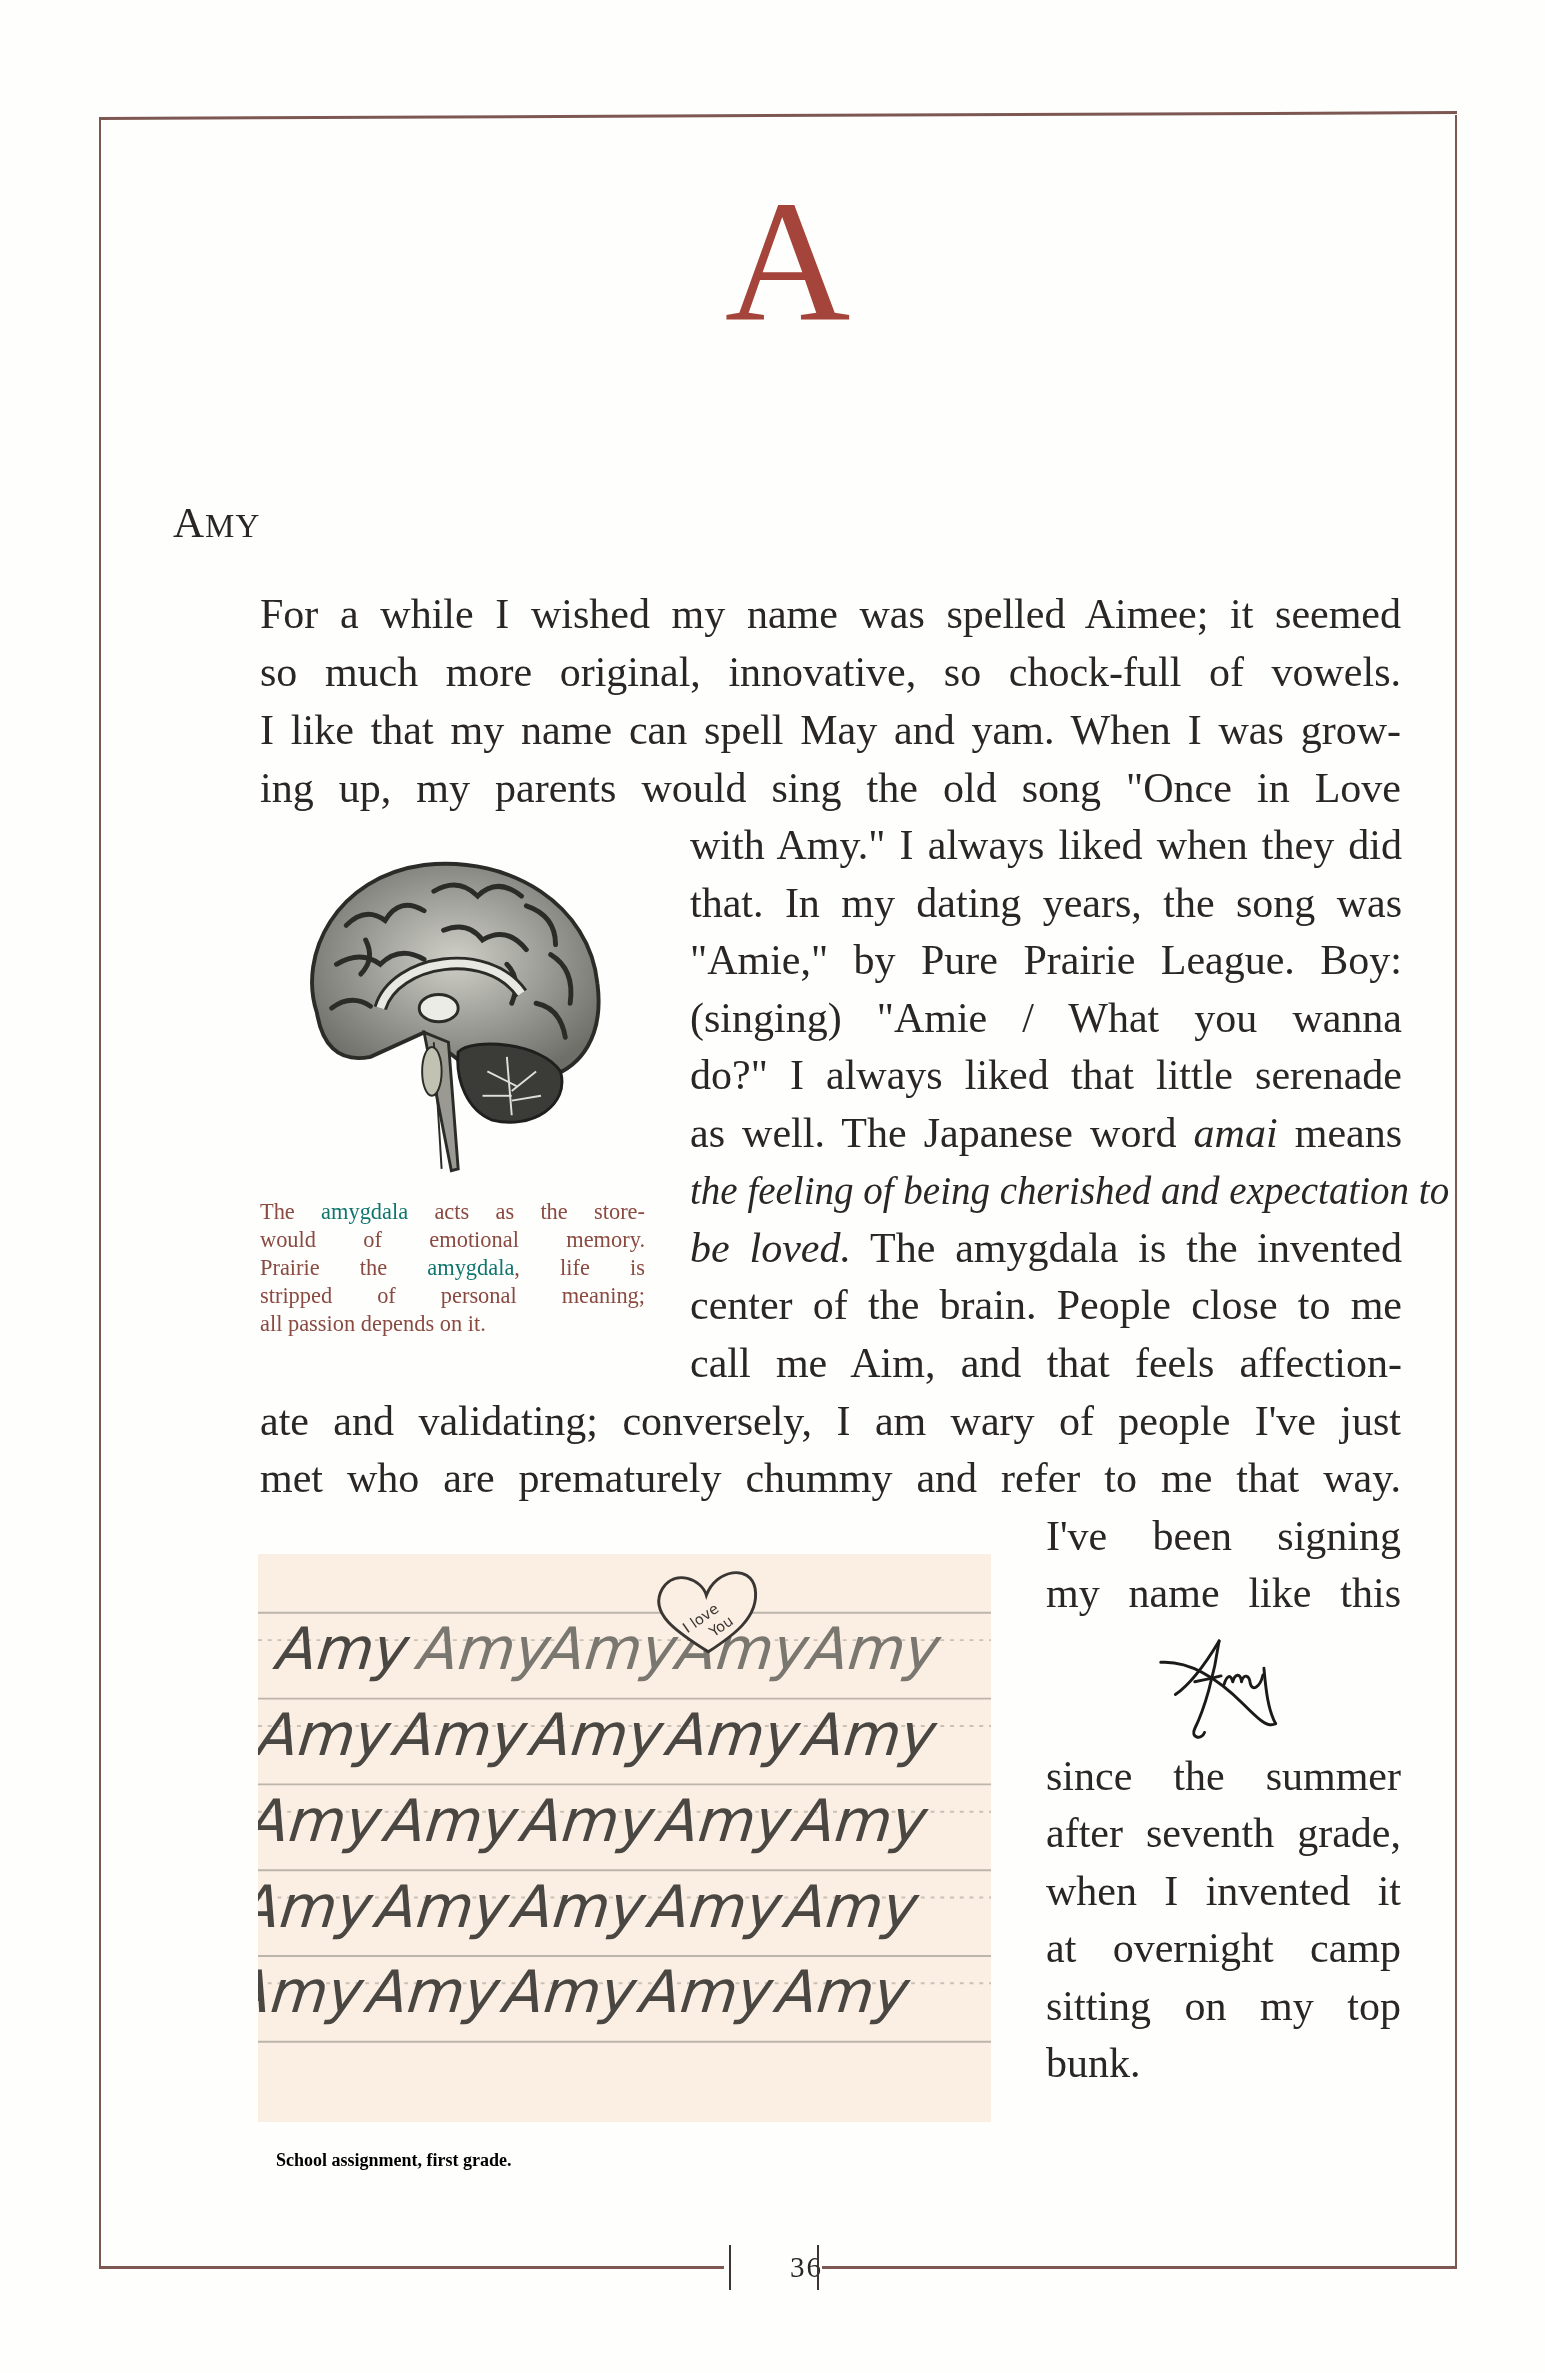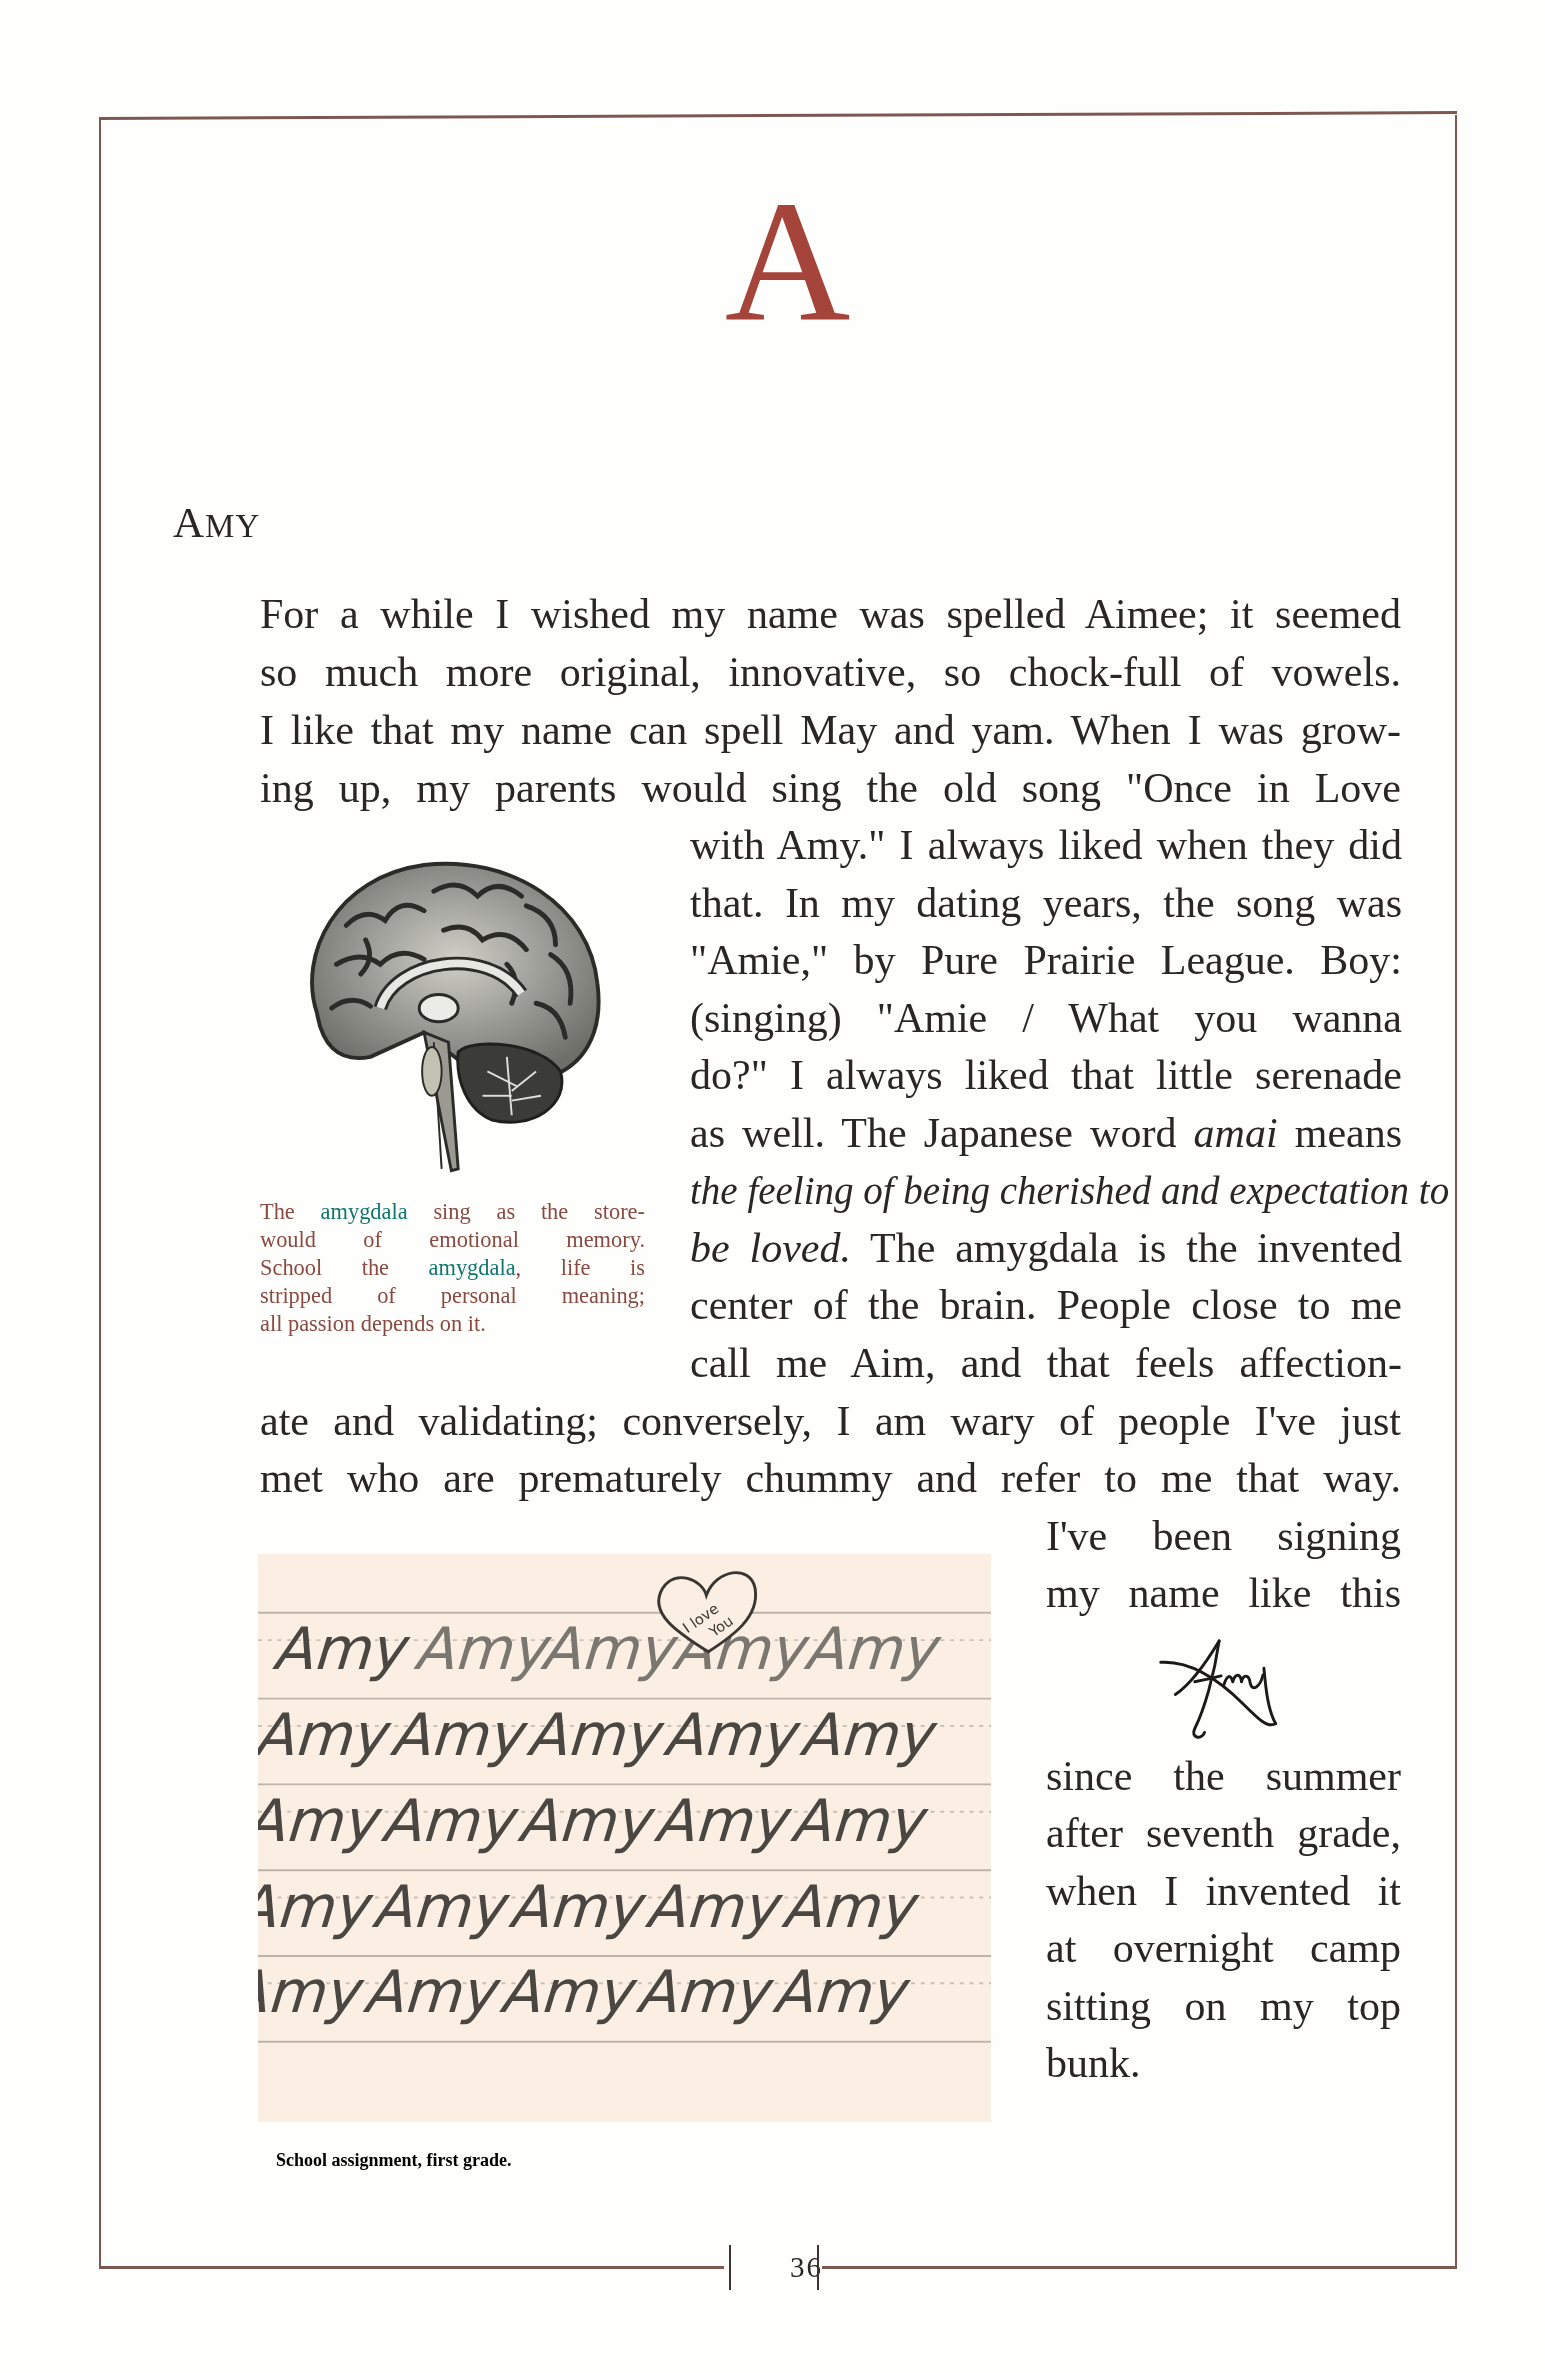--- a/index.html
+++ b/index.html
@@ -146,23 +146,23 @@
         <path d="M270,255 l-30,5"></path>
     </g>
 
     <path d="M150,190 L175,200 L185,330 L178,332 Z" fill="#9a9a92" stroke="#2b2b28" stroke-width="3"></path>
     <path d="M160,200 L168,330" stroke="#2b2b28" stroke-width="2"></path>
     <ellipse cx="158" cy="230" rx="10" ry="25" fill="#c2c2b2" stroke="#2b2b28" stroke-width="2"></ellipse>
   </svg>
 </div>
 
 <div class="brain-caption">
-  <div><span>The </span><span class="hl">amygdala</span><span> sing as the store-</span></div>
+  <div><span>The </span><span class="hl">amygdala</span><span> acts as the store-</span></div>
   <div>would of emotional memory.</div>
-  <div><span>School the </span><span class="hl">amygdala</span><span>, life is</span></div>
+  <div><span>Prairie the </span><span class="hl">amygdala</span><span>, life is</span></div>
   <div>stripped of personal meaning;</div>
   <div style="text-align-last:left;">all passion depends on it.</div>
 </div>
 
 <div class="sheet">
   <svg width="733" height="568" viewBox="0 0 752 582">
     <g stroke="#bdb4aa" stroke-width="2">
       <line x1="0" y1="60" x2="752" y2="60"></line>
       <line x1="0" y1="148" x2="752" y2="148"></line>
       <line x1="0" y1="236" x2="752" y2="236"></line>

